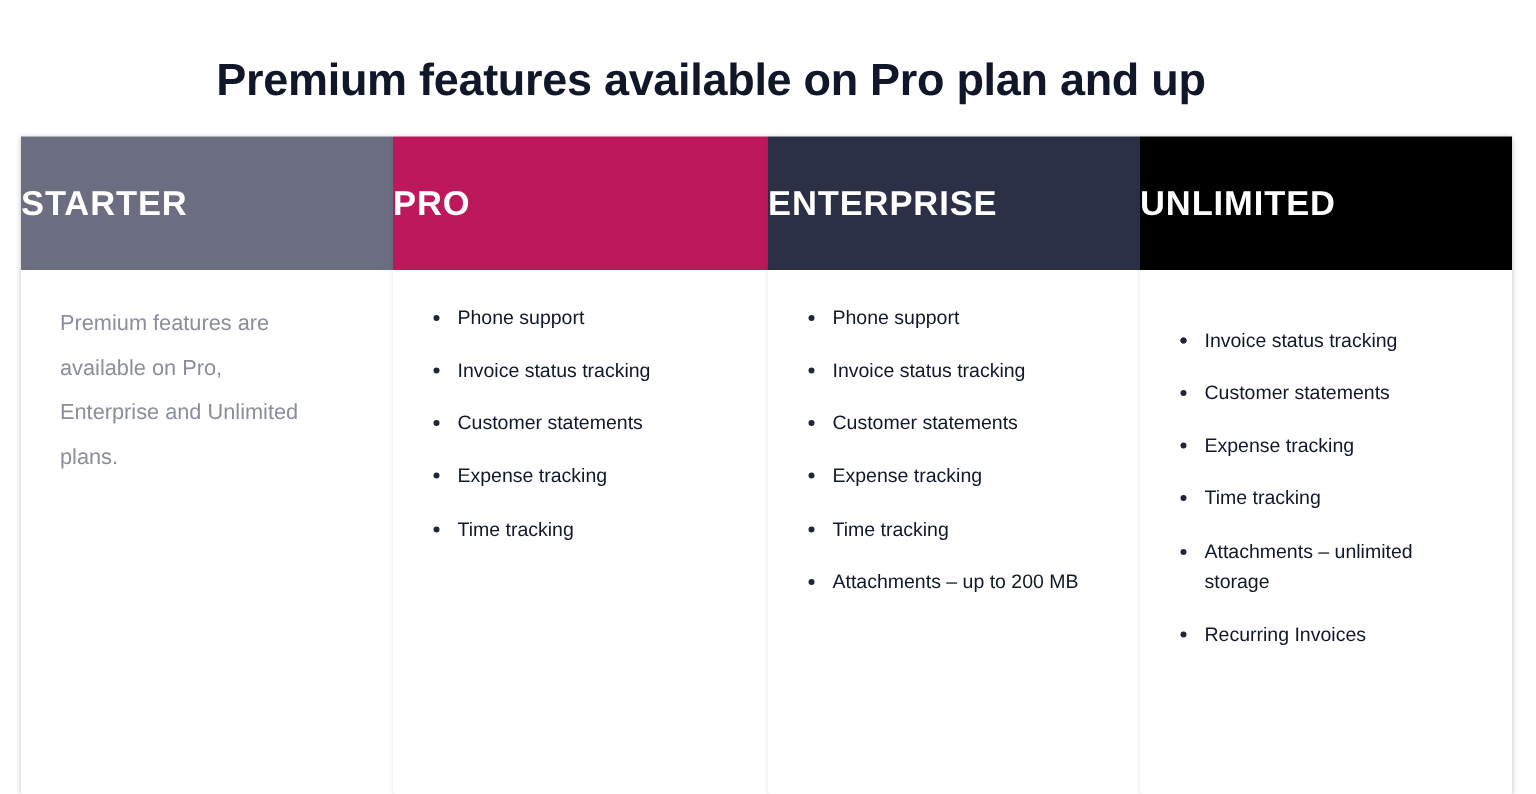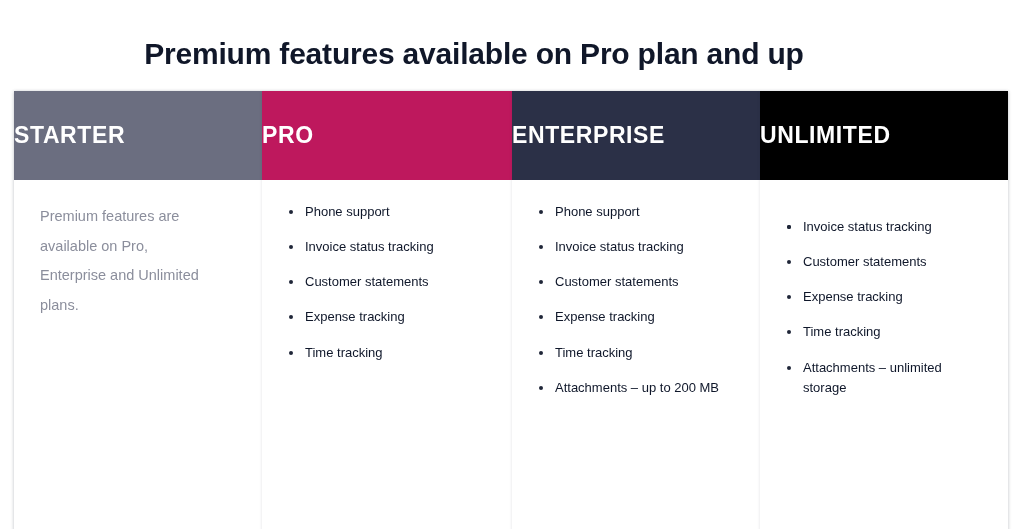--- a/index.html
+++ b/index.html
@@ -227,18 +227,22 @@
             <span>Expense tracking</span>
           </li>
           <li class="feature-item">
             <span class="bullet"></span>
             <span>Time tracking</span>
           </li>
           <li class="feature-item">
             <span class="bullet"></span>
             <span>Attachments – unlimited storage</span>
           </li>
+          <li class="feature-item">
+            <span class="bullet"></span>
+            <span>Recurring Invoices</span>
+          </li>
         </ul>
       </div>
     </div>
 
   </div>
 </div>
 
 </body></html>

